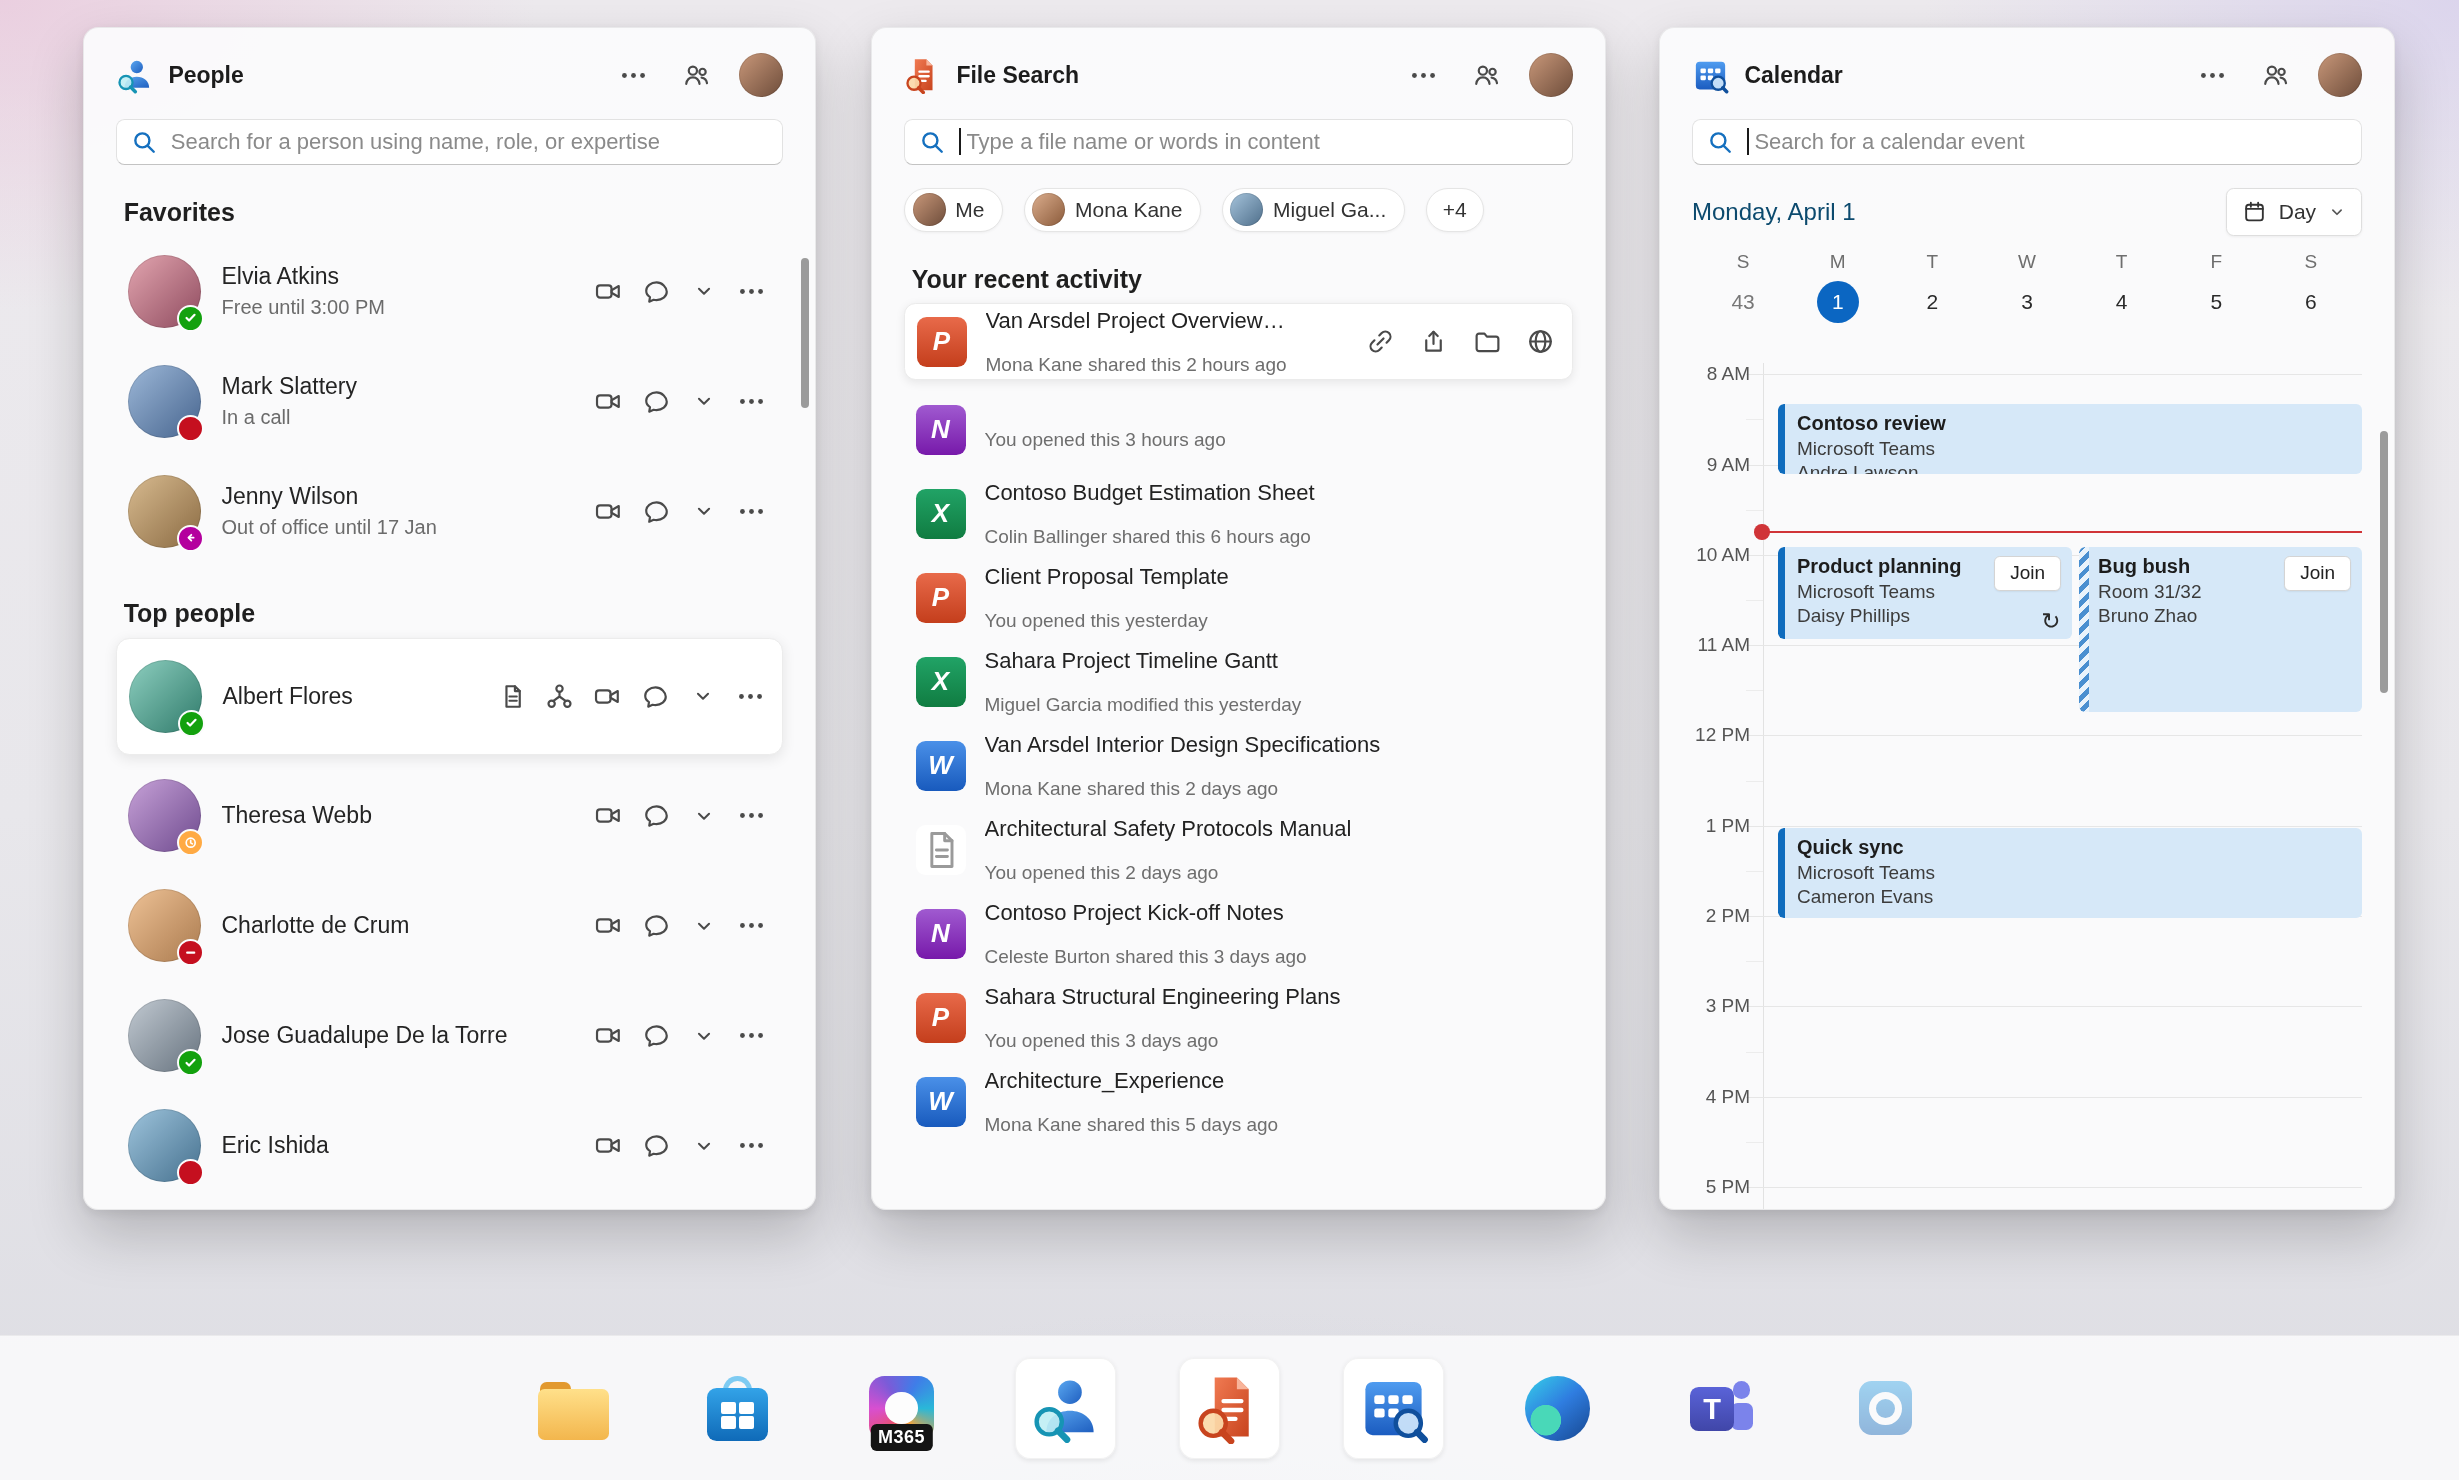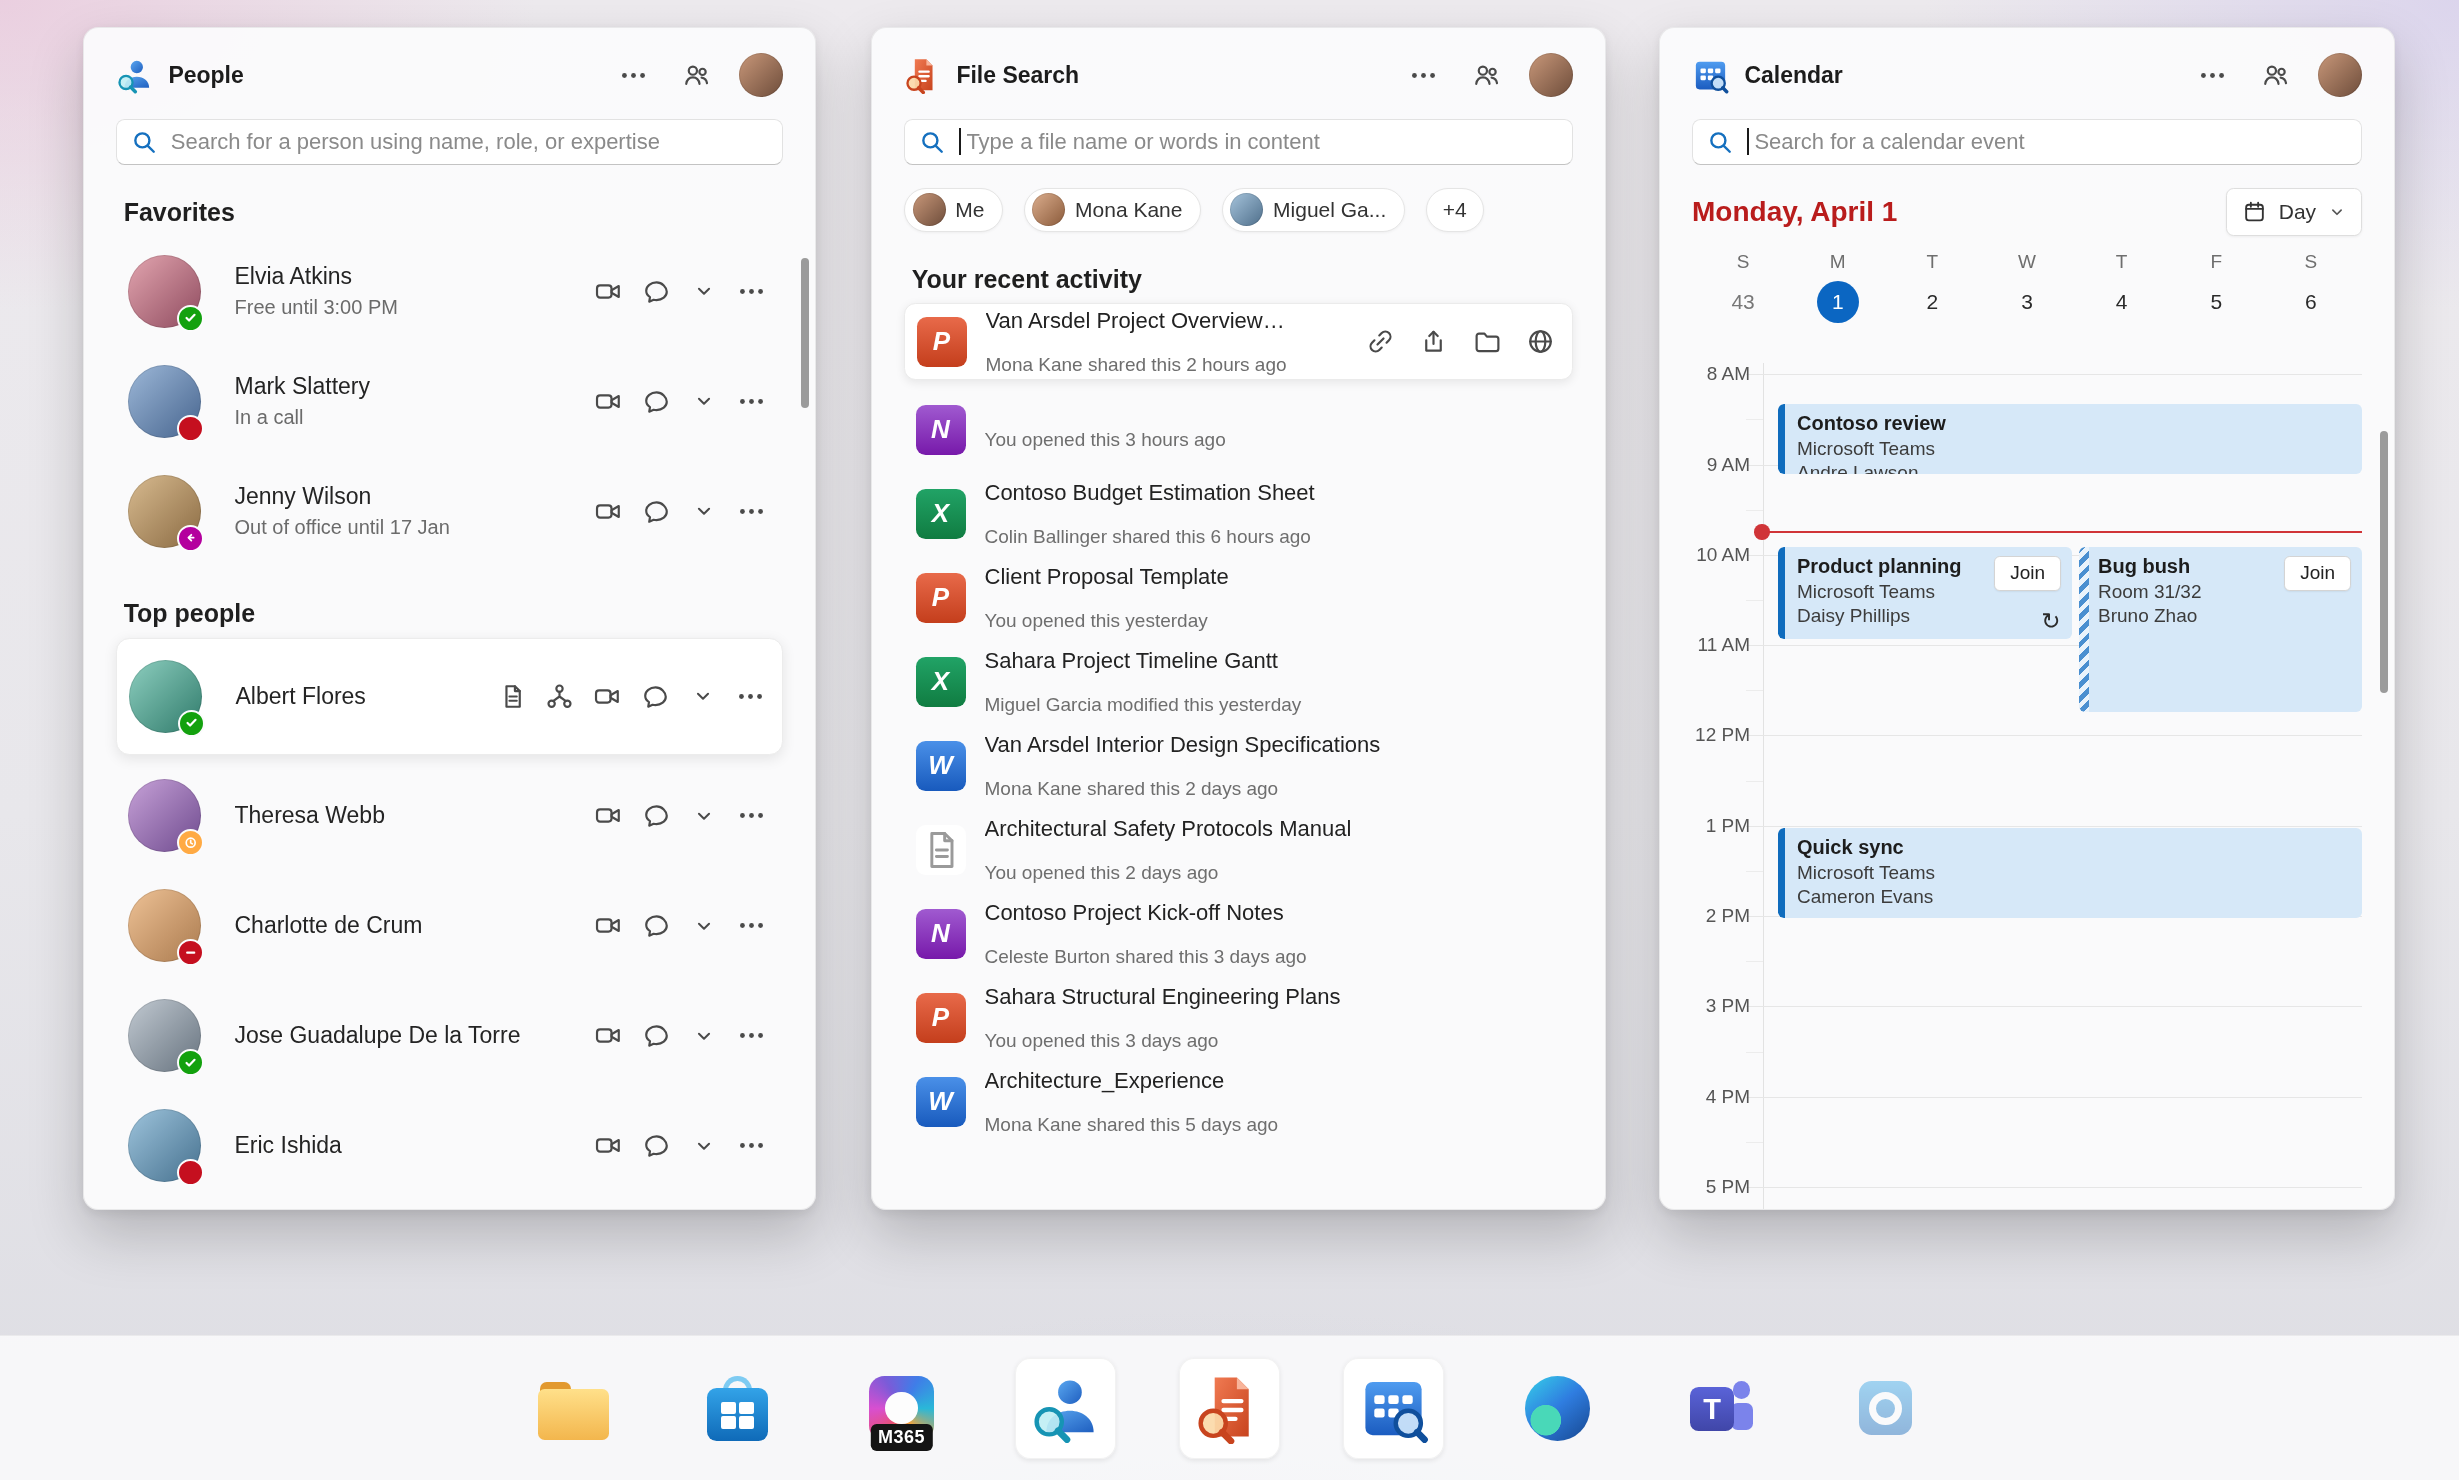--- a/index.html
+++ b/index.html
@@ -58,21 +58,21 @@
 
   
   .contact{display:flex;align-items:center;height:110px;padding:0 11.5px;border-radius:13.4px;}
   .contact.card{background:#fff;border:1px solid #ececec;box-shadow:0 3.8px 13.4px rgba(0,0,0,.09);height:117px;margin:5.8px 0;}
   .c-av{width:73px;height:73px;flex:none;}
   .presence{position:absolute;right:-3.8px;bottom:-3.8px;width:27px;height:27px;border-radius:50%;
     border:2.9px solid #fbfbfc;display:flex;align-items:center;justify-content:center;}
   .presence svg{width:15.4px;height:15.4px;}
   .p-avail{background:#13a10e;}.p-busy{background:#c50f1f;}.p-dnd{background:#c50f1f;}
   .p-away{background:#ffaa44;}.p-oof{background:#b4009e;}
-  .c-text{margin-left:34px;flex:1;min-width:0;}
+  .c-text{margin-left:21px;flex:1;min-width:0;}
   .c-name{font-size:23px;color:#242424;}
   .c-status{font-size:20px;color:#6b6b6b;margin-top:5.8px;}
   .c-actions{display:flex;align-items:center;gap:7.7px;color:#4f4f4f;}
 
   .scrollb{position:absolute;width:8.6px;border-radius:4.8px;background:#9b9b9b;right:5.8px;}
   .sb-people{top:230px;height:150px;}
   .sb-cal{top:403px;height:262px;}
 
   
   .chips{display:flex;gap:21px;margin-top:23px;}
@@ -90,21 +90,21 @@
   .fileic.one{background:linear-gradient(180deg,#a05ad0,#7719aa);}
   .fileic.gen{background:#fff;}
   .fileic.gen svg{width:44px;height:44px;}
   .f-text{margin-left:19px;flex:1;min-width:0;}
   .f-name{font-size:22px;color:#222;white-space:nowrap;overflow:hidden;text-overflow:ellipsis;}
   .f-meta{font-size:19px;color:#6e6e6e;margin-top:20px;}
   .f-actions{display:flex;align-items:center;gap:13.4px;color:#3f3f3f;}
 
   
   .cal-head{display:flex;align-items:center;justify-content:space-between;margin-top:23px;}
-  .cal-date{font-size:28px;font-weight:700;color:#b91c1c;}
+  .cal-date{font-size:24px;font-weight:400;color:#0c4a6e;}
   .day-btn{display:flex;align-items:center;gap:11.5px;height:48px;padding:0 15.4px;background:#fff;
     border:1px solid #dedede;border-radius:7.7px;font-size:21px;color:#333;box-shadow:0 1px 2.9px rgba(0,0,0,.06);}
   .day-btn svg.db-ic{width:25px;height:25px;color:#333;}
   .day-btn svg.db-ch{width:18px;height:18px;color:#555;}
   .week{display:grid;grid-template-columns:repeat(7,1fr);margin-top:15.4px;padding:0 3.8px;}
   .wcol{text-align:center;}
   .wday{font-size:19px;color:#6e6e6e;}
   .wdate{margin-top:7.7px;display:flex;justify-content:center;}
   .wdate .num{width:42px;height:42px;border-radius:50%;display:flex;align-items:center;justify-content:center;
     font-size:21px;color:#2a2a2a;}

